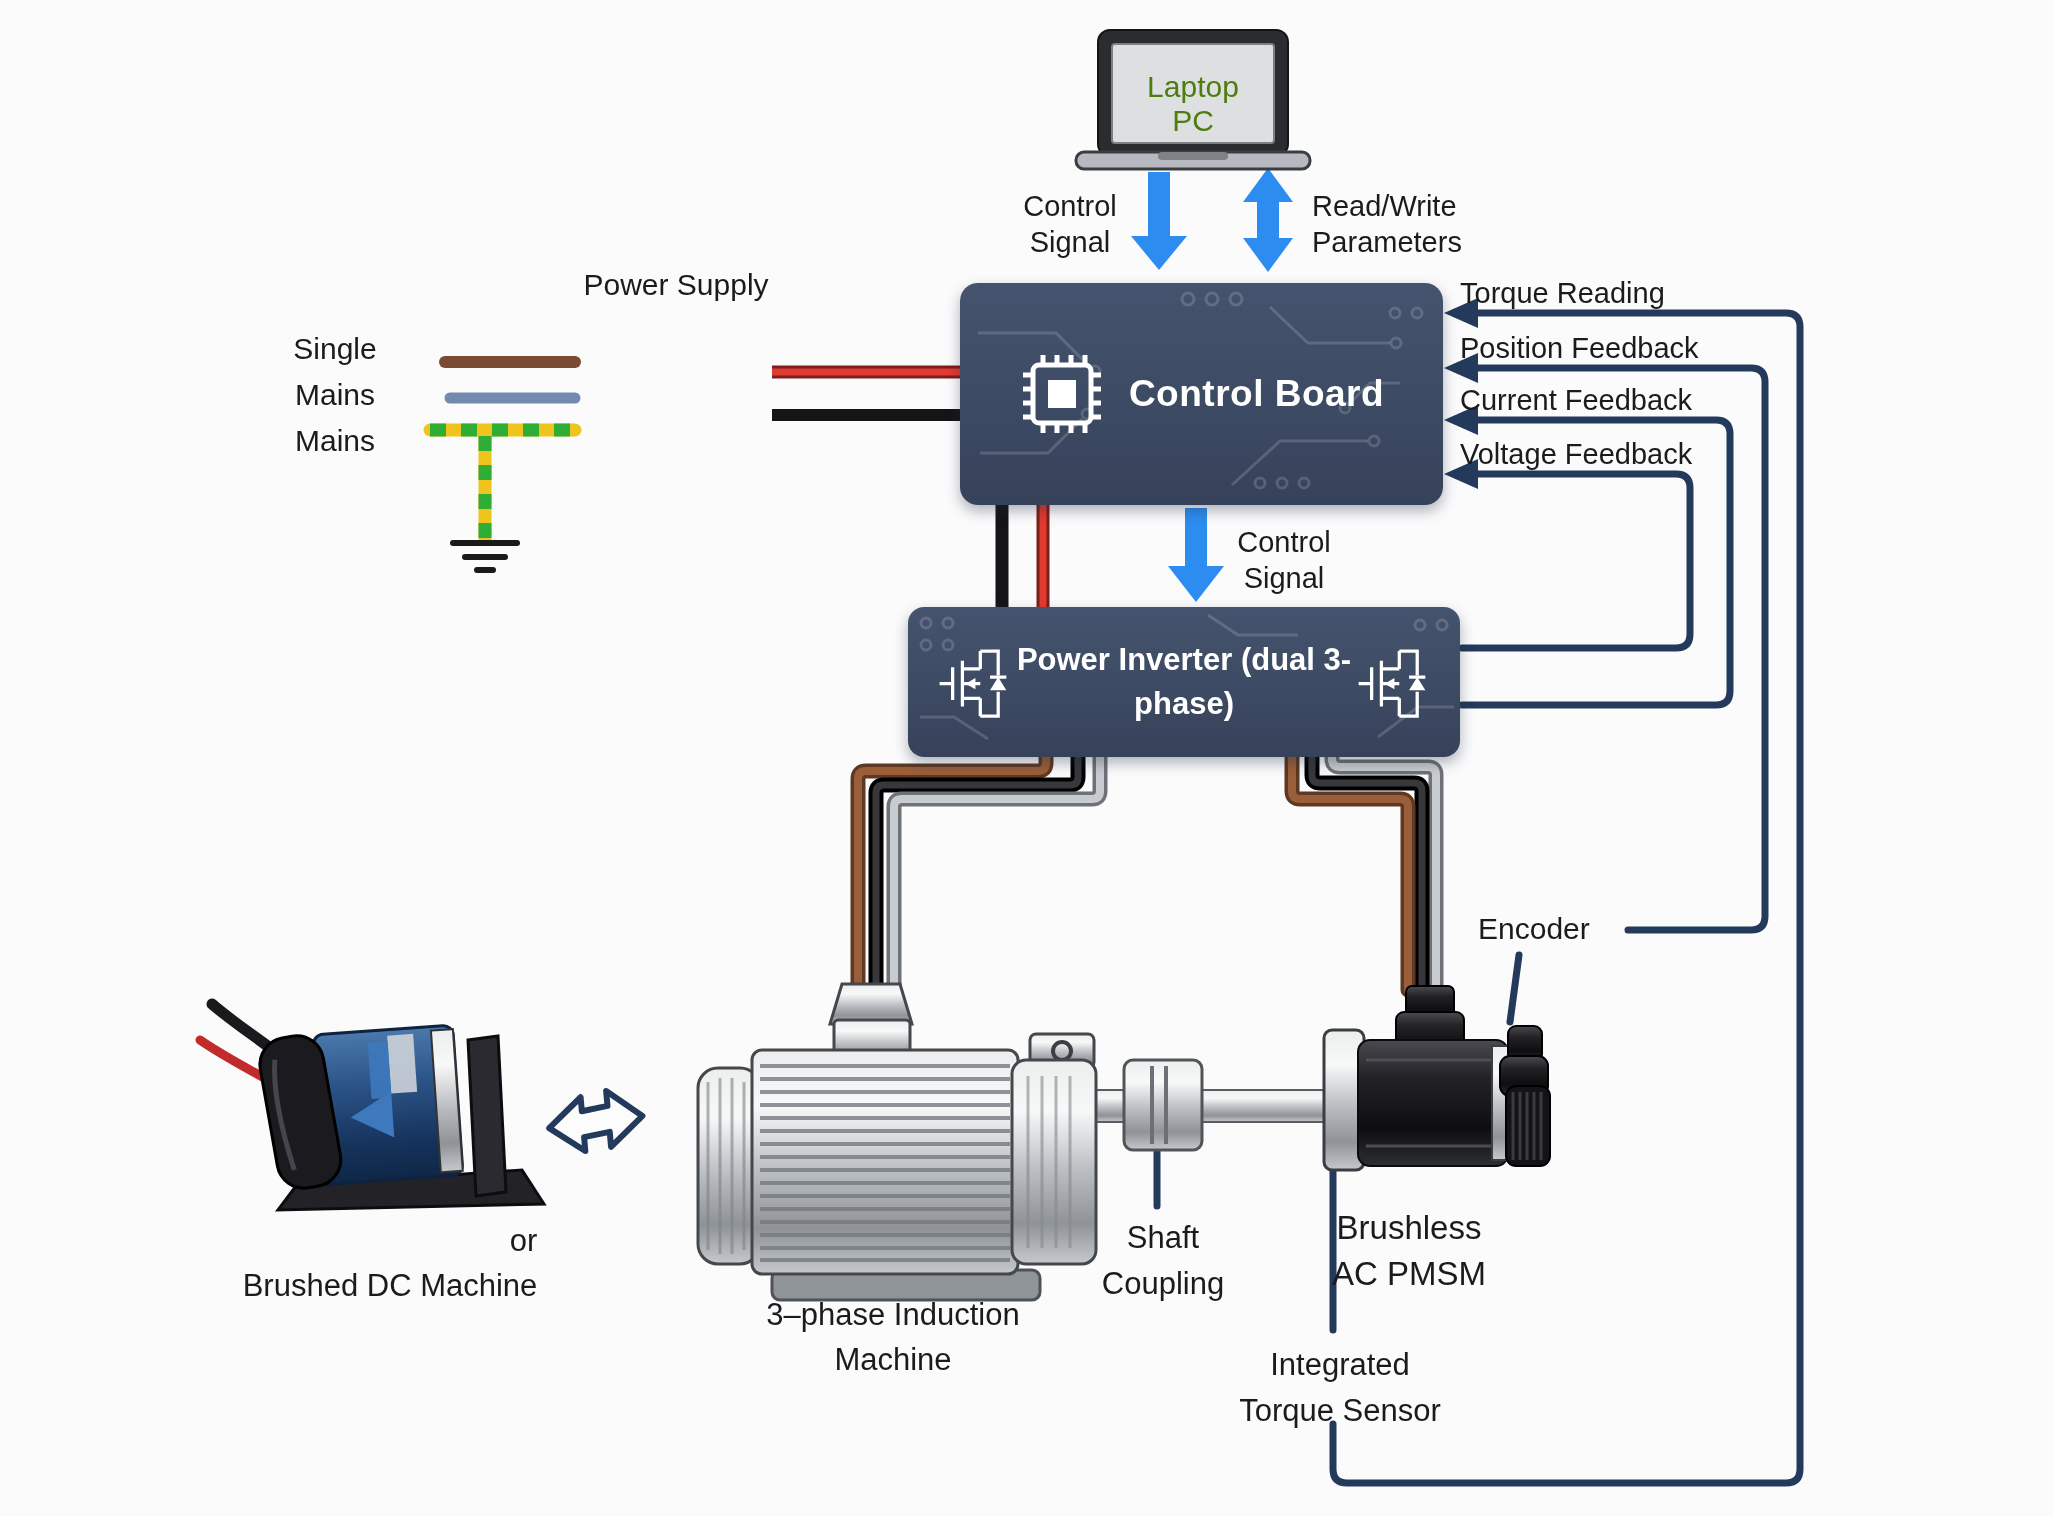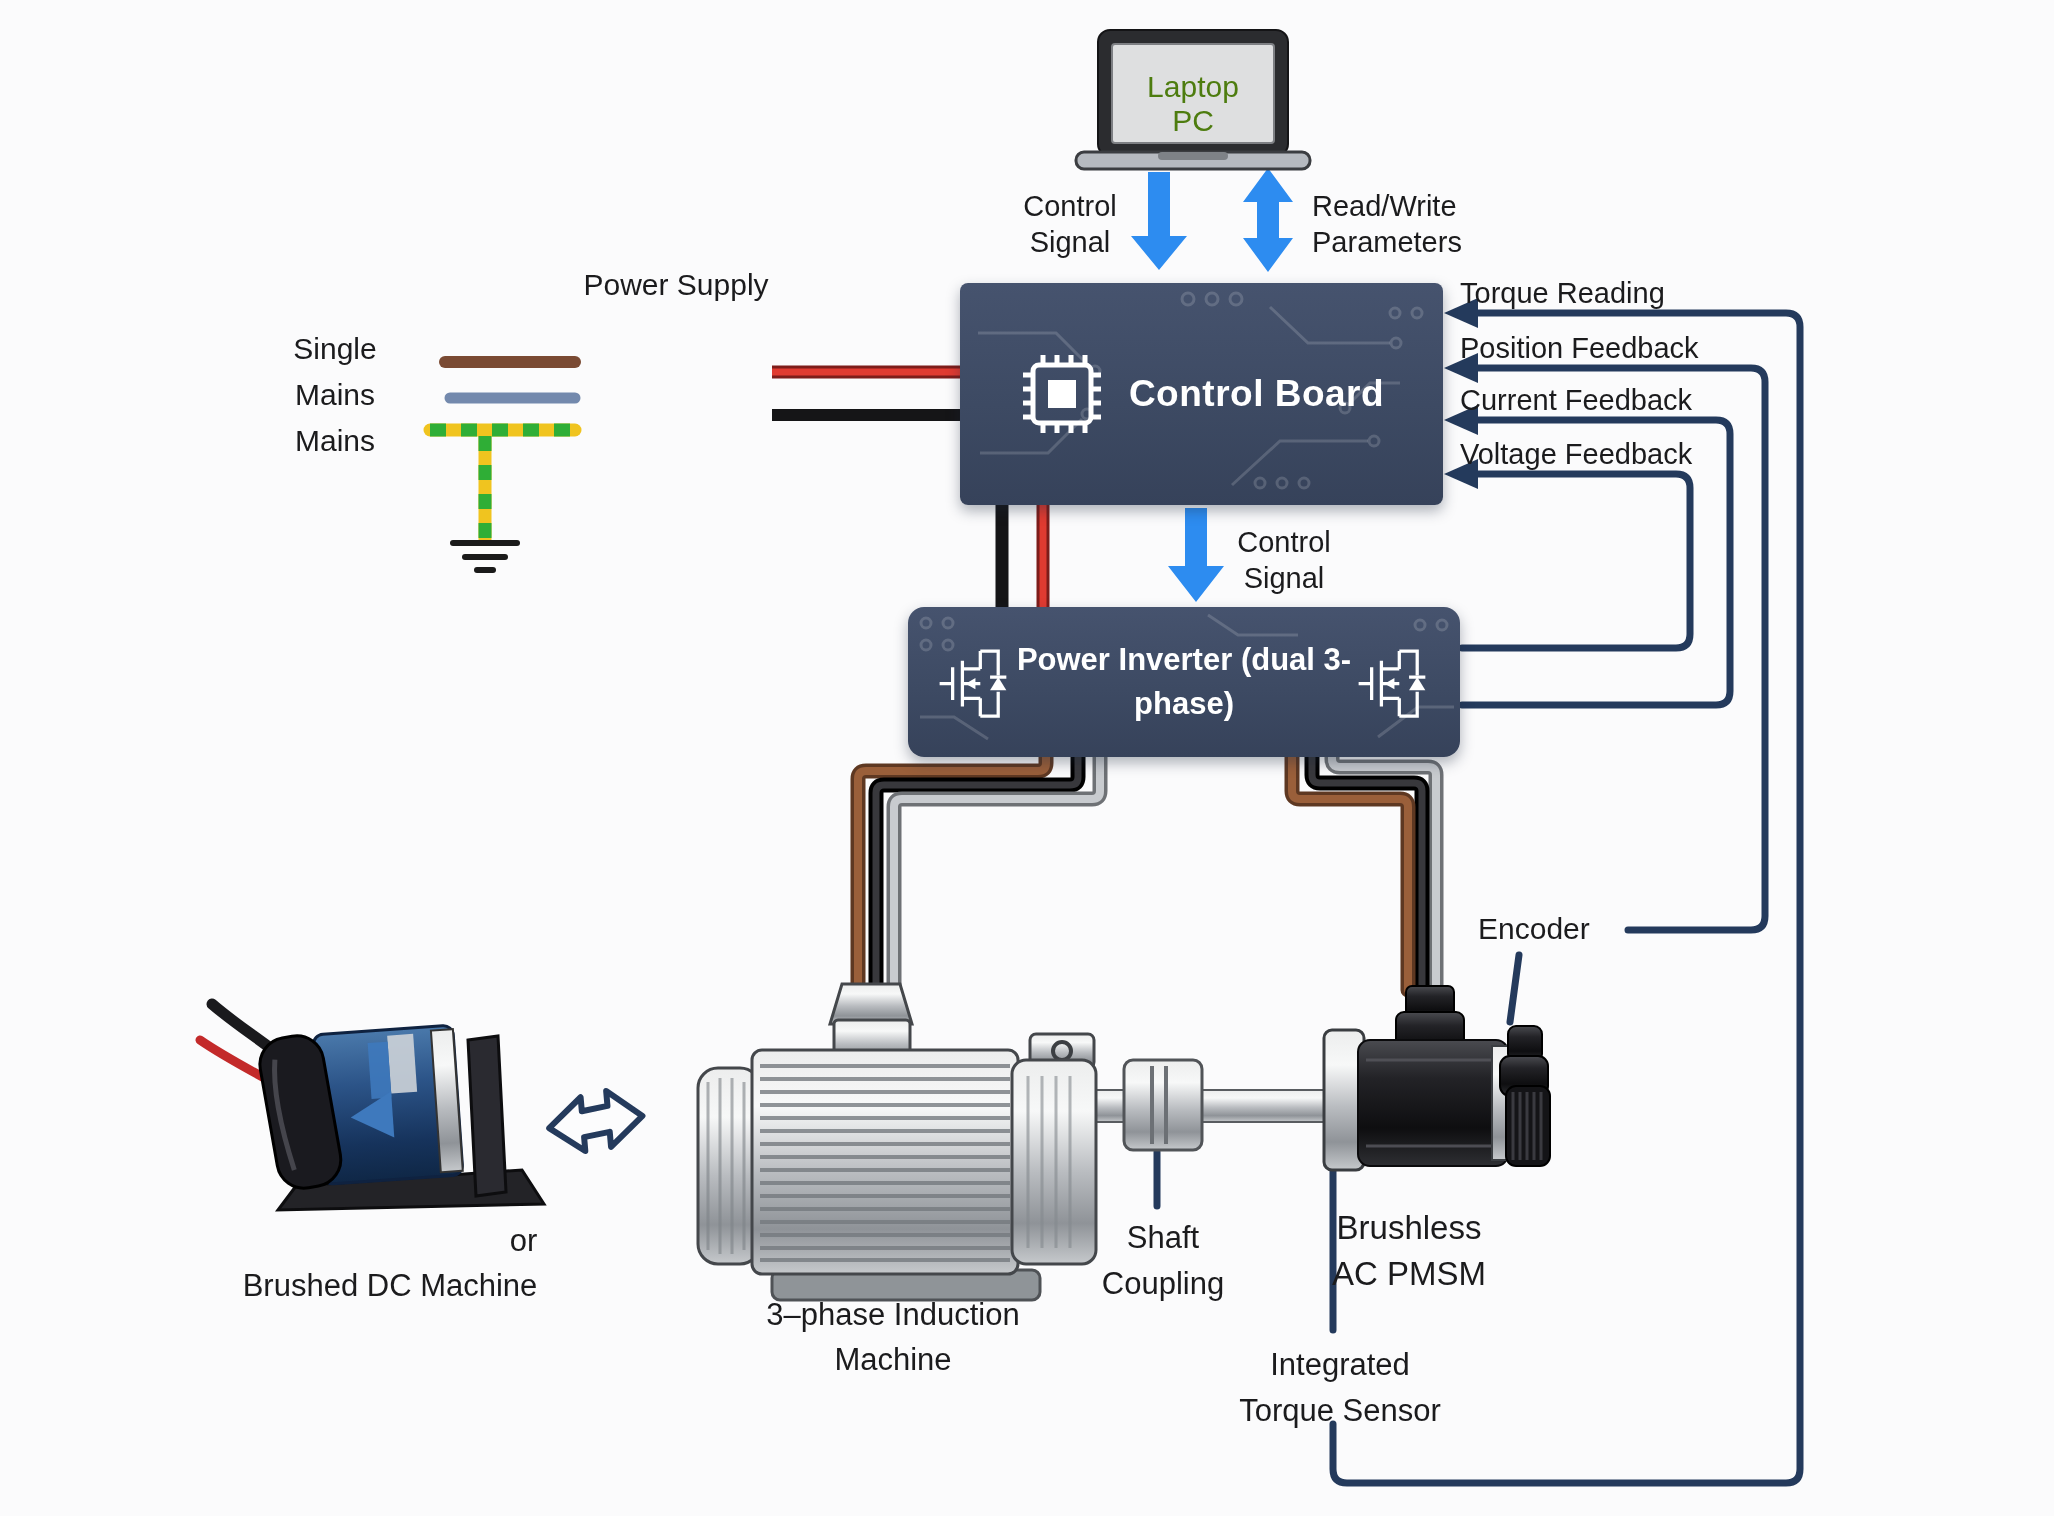--- a/index.html
+++ b/index.html
@@ -4,21 +4,21 @@
 <style>
   html,body{margin:0;padding:0;background:#fbfbfc;}
   .stage{position:relative;width:2054px;height:1516px;background:#fbfbfc;overflow:hidden;
          font-family:"Liberation Sans",sans-serif;}
   .stage > svg.wires{position:absolute;left:0;top:0;z-index:1;}
   .lbl{position:absolute;z-index:3;color:#1b1b1d;font-weight:500;white-space:nowrap;}
   .lbl span{display:block;}
   .center{transform:translateX(-50%);text-align:center;}
   .right{text-align:center;}
   .navy-box{position:absolute;z-index:2;background:linear-gradient(180deg,#46536e 0%,#3d4a63 55%,#36425a 100%);
-            border-radius:8px;box-shadow:0 6px 14px rgba(30,40,60,.35);display:flex;align-items:center;justify-content:center;}
+            border-radius:18px;box-shadow:0 6px 14px rgba(30,40,60,.35);display:flex;align-items:center;justify-content:center;}
   .navy-box .deco{position:absolute;inset:0;width:100%;height:100%;}
   .navy-box .content{position:relative;display:flex;align-items:center;}
   .board-title{color:#fff;font-size:37px;font-weight:700;letter-spacing:.5px;}
   .inv-title{color:#fff;font-size:31px;font-weight:700;text-align:center;line-height:44px;}
   .ps-box{position:absolute;z-index:2;background:#3d4a63;border:5px solid #ffffff;border-radius:6px;
           box-shadow:0 4px 10px rgba(30,40,60,.35),0 0 0 1px rgba(0,0,0,.08);}
   svg text{font-family:"Liberation Sans",sans-serif;}
 </style>
 </head>
 <body>

